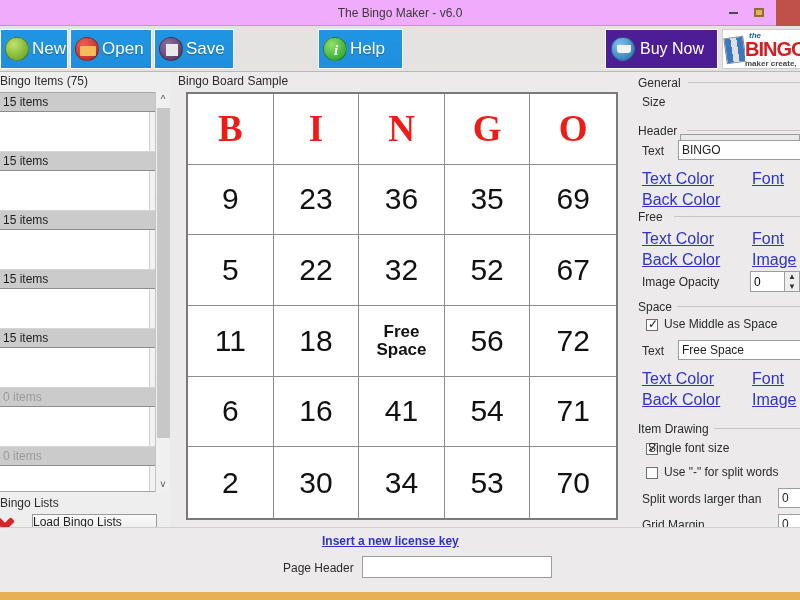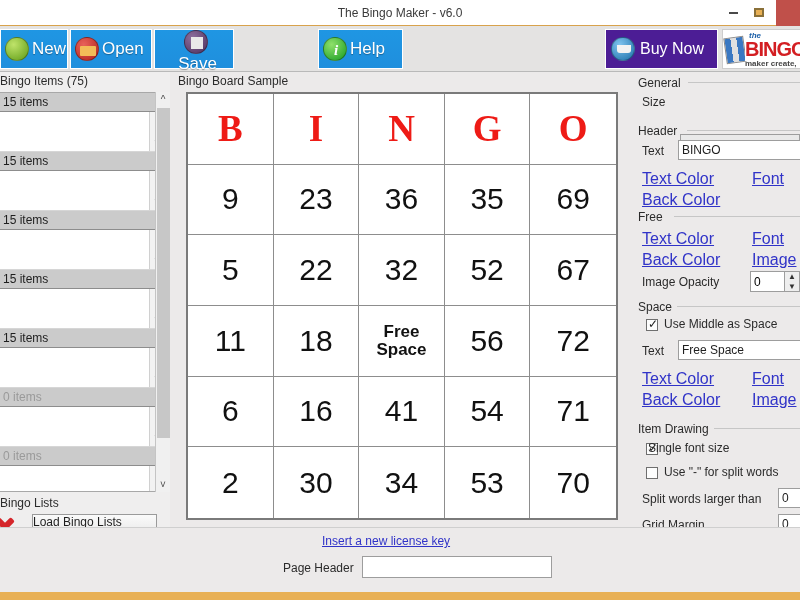--- a/index.html
+++ b/index.html
@@ -13,21 +13,21 @@
   #app {
     position: relative;
     width: 800px; height: 600px;
     overflow: hidden;
     background: #eceaea;
   }
 
   
   .titlebar {
     position: absolute; left: 0; top: 0; width: 800px; height: 26px;
-    background: #ffffff;
+    background: #f0abfc;
     border-bottom: 1px solid #d8a24c;
   }
   .titlebar-text {
     position: absolute; left: 0; top: 0; width: 800px; height: 26px;
     line-height: 26px; text-align: center;
     font-size: 12px; color: #3b3b3b;
   }
   .win-btn {
     position: absolute; top: 4px; height: 18px;
     font-size: 12px; color: #4a4a4a; text-align: center; line-height: 18px;
@@ -73,21 +73,21 @@
   .ic-save::after{content:"";position:absolute;left:6px;top:6px;width:12px;height:12px;background:#e9e9e9;}
   .ic-print{ background: radial-gradient(circle at 35% 30%, #f5a35c, #d2681c); }
   .ic-print::after{content:"";position:absolute;left:5px;top:8px;width:14px;height:9px;background:#f0f0f0;border-radius:1px;}
   .ic-help { background: radial-gradient(circle at 35% 30%, #8fe06a, #179c23); }
   .ic-help::after{content:"i";position:absolute;left:0;top:0;width:24px;height:24px;line-height:24px;text-align:center;color:#fff;font-weight:bold;font-style:italic;font-size:15px;font-family:"Liberation Serif",serif;}
   .ic-cart { background: radial-gradient(circle at 35% 30%, #7fc4ef, #1b6ea8); }
   .ic-cart::after{content:"";position:absolute;left:5px;top:7px;width:14px;height:8px;background:#f2f2f2;border-radius:0 0 3px 3px;}
 
   .btn-new   { left: 0px;   width: 68px; }
   .btn-open  { left: 70px;  width: 82px; }
-  .btn-save  { left: 154px; width: 80px; flex-direction: column; }
+  .btn-save  { left: 154px; width: 80px; }
   .btn-print { left: 236px; width: 80px; margin-top: 44px; }
   .btn-help  { left: 318px; width: 85px; }
 
   .btn-buy {
     position: absolute; left: 605px; top: 3px; width: 113px; height: 40px;
     background: #4c1d95;
     border: 1px solid #ffffff;
     color: #fff; font-size: 16px;
     display: flex; align-items: center; padding-left: 5px;
     cursor: pointer;
@@ -277,21 +277,21 @@
   }
 
   
   .bottom {
     position: absolute; left: 0; top: 527px; width: 800px; height: 65px;
     background: #eceaea;
     border-top: 1px solid #cfcfcf;
   }
   .license {
     position: absolute; left: 322px; top: 6px; font-size: 12px;
-    color: #3033c8; text-decoration: underline; cursor: pointer;
+    color: #3033c8; text-decoration: underline; cursor: pointer; font-weight: bold;
   }
   .ph-label { position: absolute; left: 283px; top: 33px; font-size: 12px; color: #2b2b2b; }
   .ph-field {
     position: absolute; left: 362px; top: 28px; width: 190px; height: 22px;
     background: #ffffff; border: 1px solid #9d9d9d;
   }
   .footer-strip {
     position: absolute; left: 0; top: 592px; width: 800px; height: 8px;
     background: #e8b055;
   }

